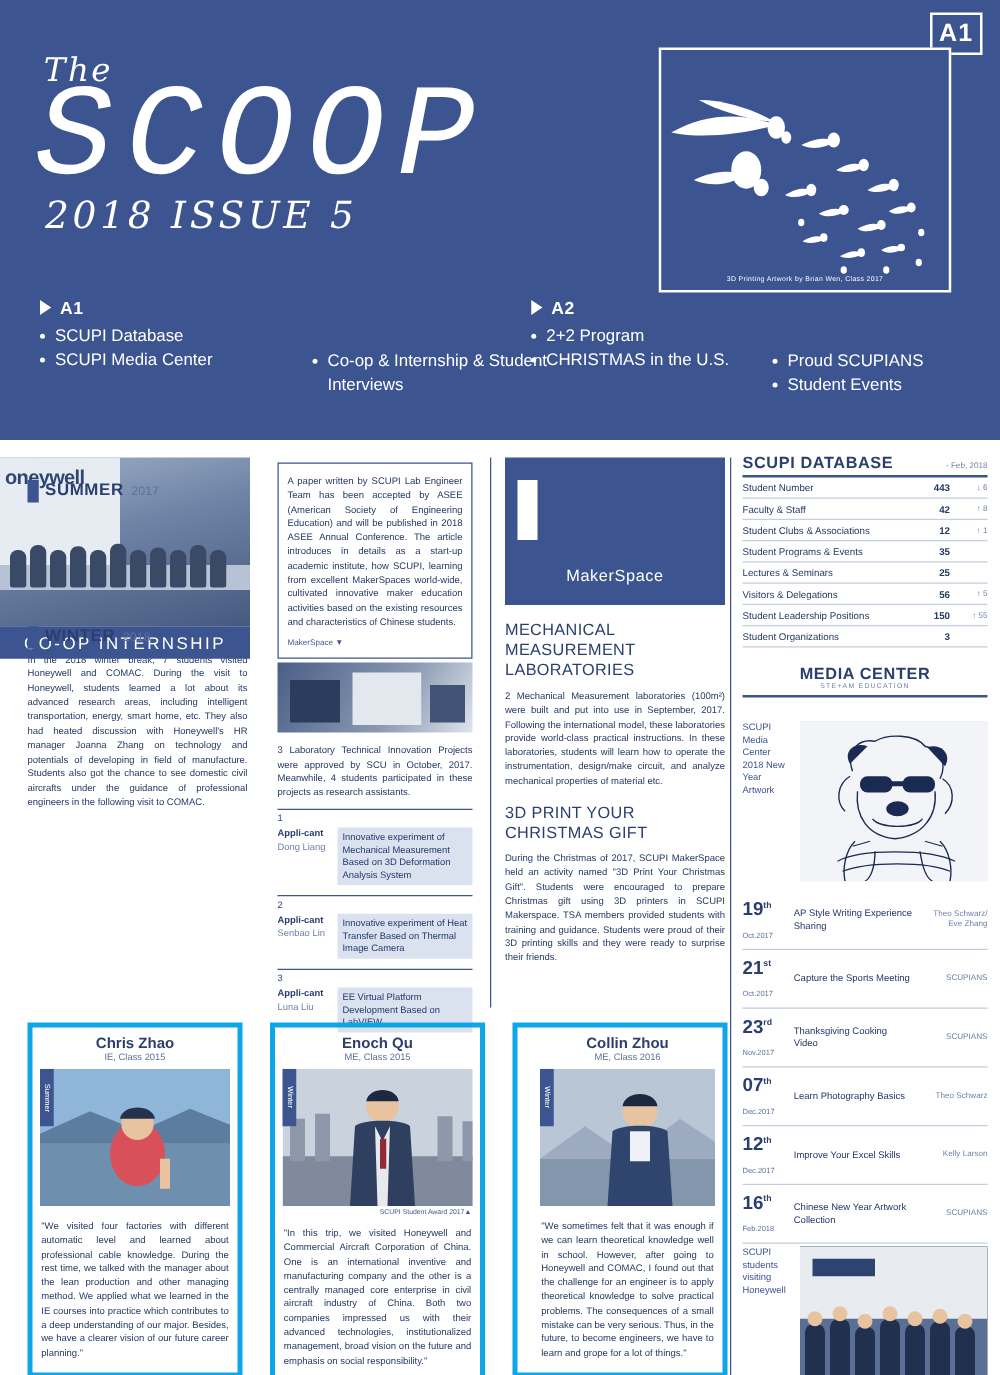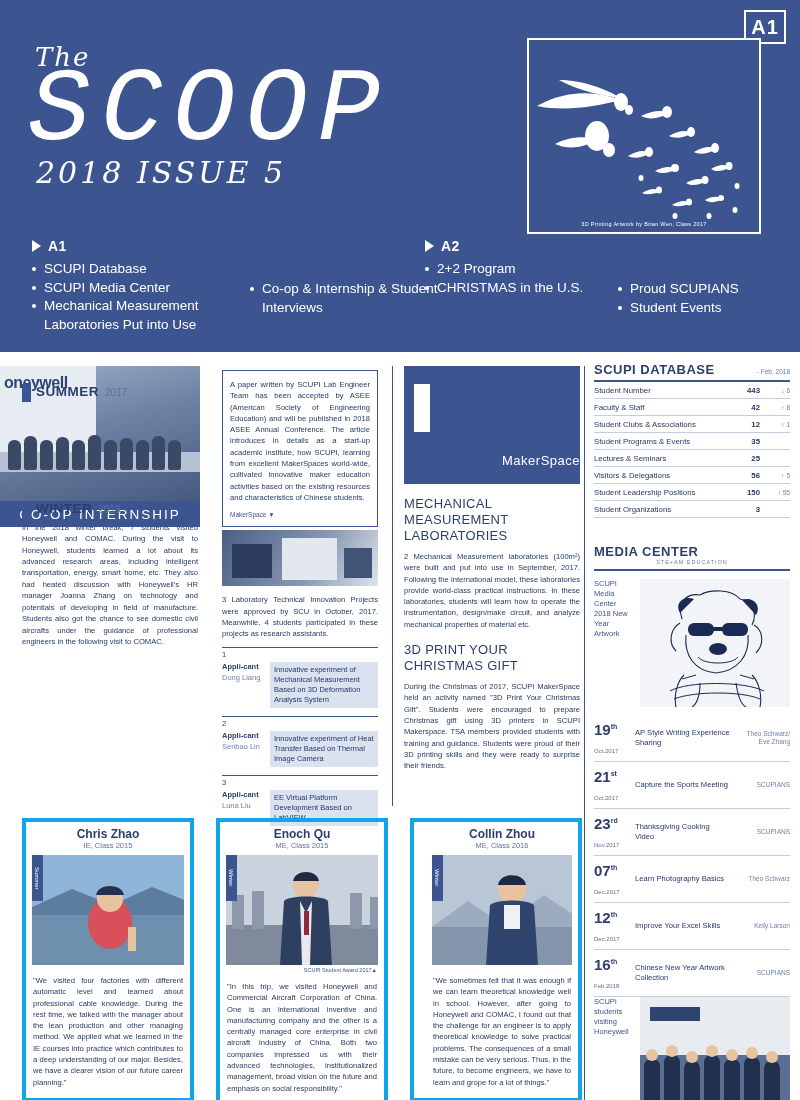--- a/index.html
+++ b/index.html
@@ -127,41 +127,41 @@
   .app-left { width: 42px; }
   .app-lab { font-size: 7.5px; color: #2b3f6e; font-weight: bold; line-height: 9px;}
   .app-name { font-size: 7.5px; color: #6d82a8; margin-top: 2px; }
   .app-title { font-size: 7.5px; line-height: 10px; background: #dbe2ef; color: #24386a; padding: 3px 4px; flex: 1; }
 
   
   .col3 { position: absolute; left: 404px; top: 14px; width: 176px; }
   .maker-panel { width: 176px; height: 118px; background: #3c5490; position: relative; }
   .maker-panel .wb { position:absolute; left:10px; top:18px; width:16px; height:48px; background:#fff;}
   .maker-title {
-    position: absolute; left: 0; bottom: 16px; width: 100%; text-align: right;
+    position: absolute; left: 0; bottom: 16px; width: 100%; text-align: center;
     color: #fff; font-size: 13px; letter-spacing: .5px;
   }
   .c3-h {
     font-size: 13px; line-height: 16px; color: #2b3f6e; margin-top: 12px; letter-spacing:.3px;
   }
   .c3-p { font-size: 7.6px; line-height: 11.3px; color: #243a63; text-align: justify; margin-top: 7px; }
 
   
   .col4 { position: absolute; left: 594px; top: 10px; width: 196px; }
   .db-title { font-size: 13px; font-weight: bold; color: #2b3f6e; letter-spacing: .5px; }
   .db-date { font-size: 6.5px; color: #6d82a8; }
   .db-head-row { display: flex; align-items: baseline; justify-content: space-between; border-bottom: 2px solid #3c5490; padding-bottom: 3px; }
   .db-row { display: flex; align-items: center; border-bottom: 1px solid #c4cede; padding: 3.5px 0; font-size: 7.8px; color: #26395f; }
   .db-label { flex: 1; }
   .db-val { width: 30px; text-align: right; font-weight: bold; }
   .db-delta { width: 30px; text-align: right; font-size: 6.5px; color: #6d82a8; }
 
-  .media-title { font-size: 13px; font-weight: bold; color: #2b3f6e; margin-top: 26px; letter-spacing:.5px;}
+  .media-title { text-align: center; font-size: 13px; font-weight: bold; color: #2b3f6e; margin-top: 13px; letter-spacing:.5px;}
   .media-sub { text-align: center; font-size: 5.5px; color: #6d82a8; letter-spacing: 1px; border-bottom: 2px solid #3c5490; padding-bottom: 4px;}
-  .dog-wrap { display: flex; gap: 6px; margin-top: 8px; }
+  .dog-wrap { display: flex; gap: 6px; margin-top: 19px; }
   .dog-cap { width: 40px; font-size: 7.5px; line-height: 10px; color: #3c5490; }
   .dog-img {
     flex: 1; height: 128px; background: #e9ecf1; position: relative; overflow: hidden;
   }
   .ev-row { display: flex; align-items: center; gap: 7px; border-bottom: 1px solid #c4cede; padding: 4px 0; }
   .ev-date { width: 34px; text-align: left; }
   .ev-d { font-size: 15px; font-weight: bold; color: #2b3f6e; line-height: 15px; }
   .ev-d sup { font-size: 7px; }
   .ev-m { font-size: 6px; color: #5d7197; }
   .ev-t { flex: 1; font-size: 7.6px; line-height: 10px; color: #24386a; }
@@ -250,24 +250,20 @@
           <span>A1</span>
         </div>
         <div class="toc-item">
             <span class="dot"></span>
             <span>SCUPI Database</span>
           </div>
         <div class="toc-item">
             <span class="dot"></span>
             <span>SCUPI Media Center</span>
           </div>
-        <div class="toc-item">
-            <span class="dot"></span>
-            <span>Mechanical Measurement Laboratories Put into Use</span>
-          </div>
       </div>
       <div class="toc-col toc-b">
         <div class="toc-item">
             <span class="dot"></span>
             <span>Co-op &amp; Internship &amp; Student Interviews</span>
           </div>
       </div>
       <div class="toc-col toc-c">
         <div class="toc-head">
           <span class="tri"></span>

